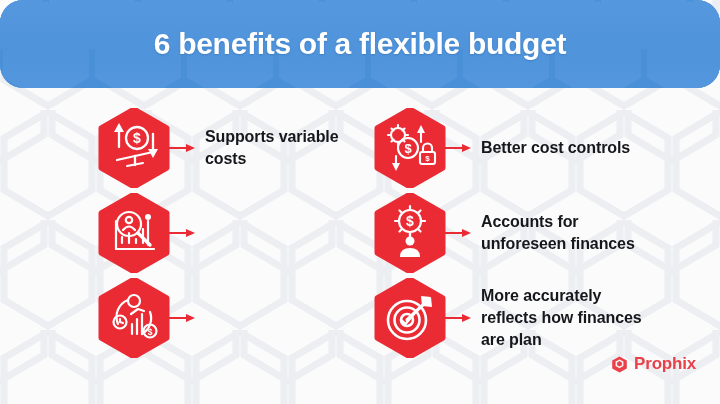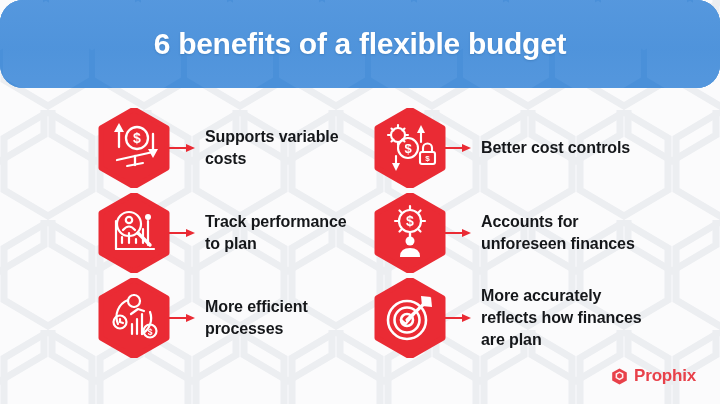--- a/index.html
+++ b/index.html
@@ -112,21 +112,21 @@
     color: #15171a;
     line-height: 1.38;
     letter-spacing: -0.1px;
     margin-left: 9px;
   }
 
   
   .logo {
     position: absolute;
     right: 24px;
-    bottom: 18px;
+    bottom: 30px;
     display: flex;
     align-items: center;
     gap: 6px;
   }
   .logo-mark { width: 17px; height: 17px; display: block; }
   .logo-text {
     font-size: 17px;
     font-weight: bold;
     color: #e8414a;
     letter-spacing: -0.2px;
@@ -216,21 +216,20 @@
           </g>
           <circle cx="50" cy="24" r="3" fill="#ffffff"></circle>
         </svg>
       </div>
       <div class="connector">
         <svg viewBox="0 0 28 12" xmlns="http://www.w3.org/2000/svg">
           <line x1="0" y1="6" x2="19" y2="6" stroke="#ea2b34" stroke-width="2"></line>
           <polygon points="27,6 18,2 18,10" fill="#ea2b34"></polygon>
         </svg>
       </div>
-      <div class="benefit-label">Track performance to plan</div>
     </div>
 
     <div class="benefit col-left row-3">
       <div class="hex-wrap">
         <svg class="hex" viewBox="0 0 72 80" xmlns="http://www.w3.org/2000/svg">
           <polygon points="36,1 69,20 69,60 36,79 3,60 3,20" fill="#ea2b34" stroke="#ea2b34" stroke-width="5" stroke-linejoin="round"></polygon>
           <g stroke="#ffffff" stroke-width="2.2" fill="none" stroke-linecap="round" stroke-linejoin="round">
             <path d="M20 46 A18 18 0 0 1 30 22"></path>
             <path d="M52 34 A18 18 0 0 1 44 56"></path>
             <circle cx="36" cy="23" r="6"></circle>
@@ -250,21 +249,20 @@
           </g>
           <text x="52" y="57" font-family="'Liberation Sans',sans-serif" font-size="8.5" font-weight="bold" fill="#ffffff" text-anchor="middle">$</text>
         </svg>
       </div>
       <div class="connector">
         <svg viewBox="0 0 28 12" xmlns="http://www.w3.org/2000/svg">
           <line x1="0" y1="6" x2="19" y2="6" stroke="#ea2b34" stroke-width="2"></line>
           <polygon points="27,6 18,2 18,10" fill="#ea2b34"></polygon>
         </svg>
       </div>
-      <div class="benefit-label">More efficient processes</div>
     </div>
 
     <div class="benefit col-right row-1">
       <div class="hex-wrap">
         <svg class="hex" viewBox="0 0 72 80" xmlns="http://www.w3.org/2000/svg">
           <polygon points="36,1 69,20 69,60 36,79 3,60 3,20" fill="#ea2b34" stroke="#ea2b34" stroke-width="5" stroke-linejoin="round"></polygon>
           <g stroke="#ffffff" stroke-width="2.1" fill="none" stroke-linecap="round" stroke-linejoin="round">
             <circle cx="24" cy="27" r="7"></circle>
             <path d="M24 17 L24 20"></path>
               <path d="M24 34 L24 37"></path>

